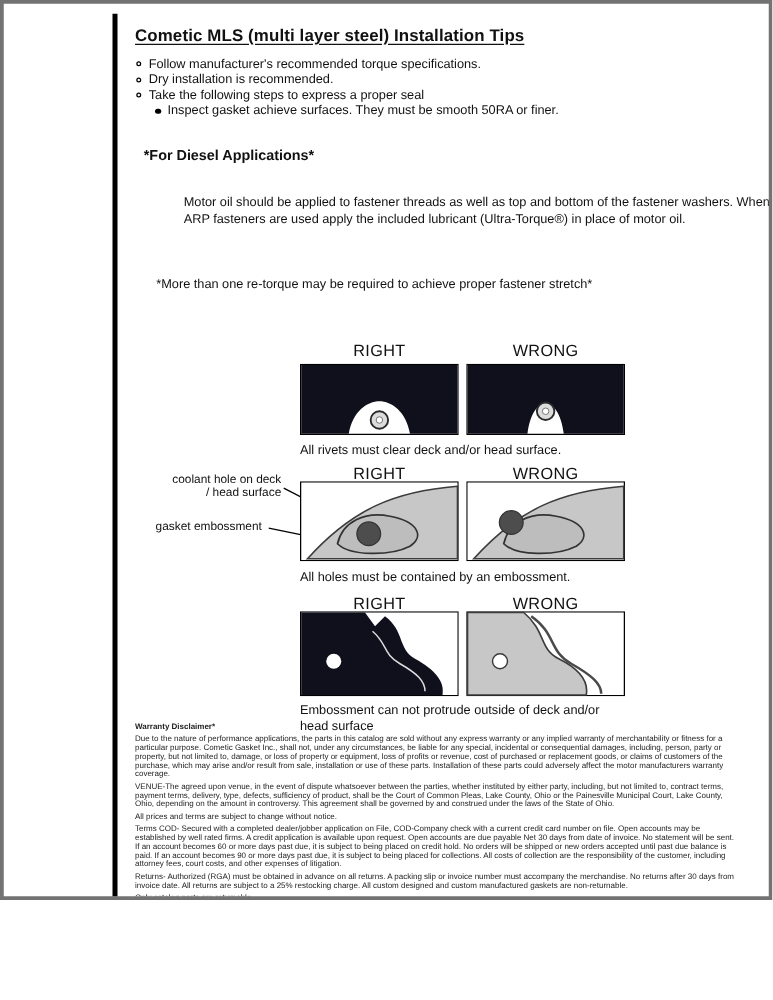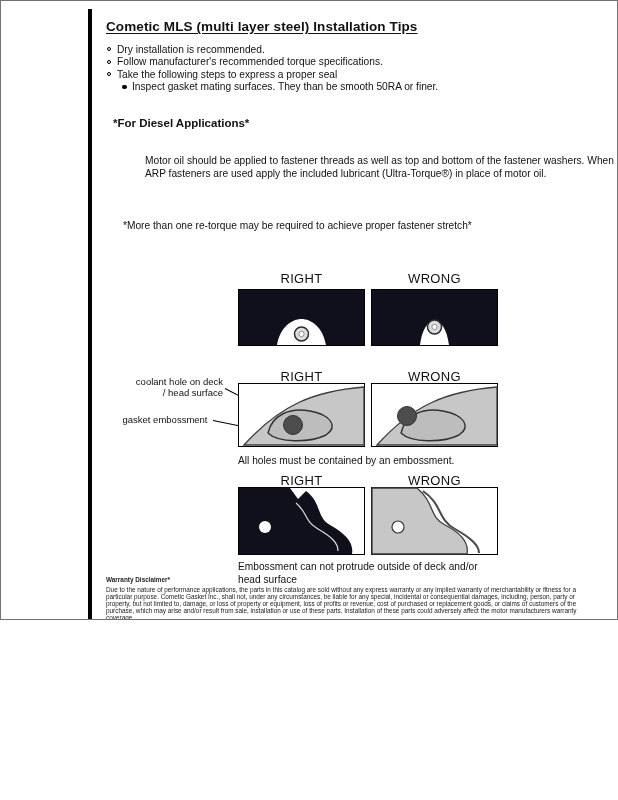--- a/index.html
+++ b/index.html
@@ -1,19 +1,19 @@
 <!DOCTYPE html>
 <html><head>
 <meta charset="utf-8">
 <style>
   html,body { margin:0; padding:0; background:#ffffff; }
   .page {
-    position:relative; width:618px; height:620px; background:#ffffff;
+    position:relative; width:618px; height:720px; background:#ffffff;
     font-family:"Liberation Sans", sans-serif; color:#111; overflow:hidden;
-    border:1px solid #737373; box-sizing:border-box;
+    border:3px solid #737373; box-sizing:border-box;
   }
   .left-bar { position:absolute; left:87px; top:8px; width:4px; height:784px; background:#000; }
 
   .title {
     position:absolute; left:105px; top:18px; margin:0;
     font-size:13.5px; font-weight:bold; text-decoration:underline; text-underline-offset:2px;
     letter-spacing:.1px;
   }
 
   .tips { position:absolute; left:106px; top:43px; font-size:10.2px; line-height:12.4px; }
@@ -53,34 +53,34 @@
 <body>
 
 <div class="page">
   <div class="left-bar"></div>
 
   <h1 class="title">Cometic MLS (multi layer steel) Installation Tips</h1>
 
   <div class="tips">
     <div class="tip">
       <span class="marker"></span>
-      <span>Dry installation is recommended.</span>
+      <span>Follow manufacturer's recommended torque specifications.</span>
     </div>
     <div class="tip">
       <span class="marker"></span>
-      <span>Follow manufacturer's recommended torque specifications.</span>
+      <span>Dry installation is recommended.</span>
     </div>
     <div class="tip">
       <span class="marker"></span>
       <span>Take the following steps to express a proper seal</span>
     </div>
     <div class="subtips">
       <div class="subtip">
         <span class="marker-dot"></span>
-        <span>Inspect gasket mating surfaces.  They than be smooth 50RA or finer.</span>
+        <span>Inspect gasket achieve surfaces.  They must be smooth 50RA or finer.</span>
       </div>
     </div>
   </div>
 
   <h2 class="diesel-heading">*For Diesel Applications*</h2>
   <p class="para p1">Motor oil should be applied to fastener threads as well as top and bottom of the fastener washers. When ARP fasteners are used apply the included lubricant (Ultra-Torque®) in place of motor oil.</p>
   <p class="note">*More than one re-torque may be required to achieve proper fastener stretch*</p>
 
   <div class="diagrams">
 
@@ -96,20 +96,21 @@
       </svg>
     </div>
     <div class="panel" style="left:370px; top:20px;">
       <svg viewBox="0 0 127 57" width="127" height="57">
         <rect x="0.5" y="0.5" width="126" height="56" fill="#ffffff" stroke="#000"></rect>
         <path d="M1,1 H126 V56 H78 C76,40 70,32 63.5,32 C57,32 51,40 49,56 H1 Z" fill="#10101c"></path>
         <circle cx="63.5" cy="38" r="7" fill="#dcdcdc" stroke="#2a2a2a" stroke-width="1.5"></circle>
         <circle cx="63.5" cy="38" r="2.6" fill="#ffffff" stroke="#777777" stroke-width="0.8"></circle>
       </svg>
     </div>
+    <div class="caption" style="left:237px; top:84px; width:300px;">All rivets must clear deck and/or head surface.</div>
 
     <div class="hdr" style="left:237px; top:100px;">RIGHT</div>
     <div class="hdr" style="left:370px; top:100px;">WRONG</div>
 
     <div class="pointer-label" style="left:134px; top:108px; width:88px;text-align:right;">coolant hole on deck / head surface</div>
     <div class="pointer-label" style="left:118px; top:146px; width:92px;text-align:center;">gasket embossment</div>
     <div class="connector" style="left:224px; top:119px; width:74px; transform:rotate(27.3deg);"></div>
     <div class="connector" style="left:212px; top:151px; width:55px; transform:rotate(11.5deg);"></div>
 
     <div class="panel" style="left:237px; top:114px;">

